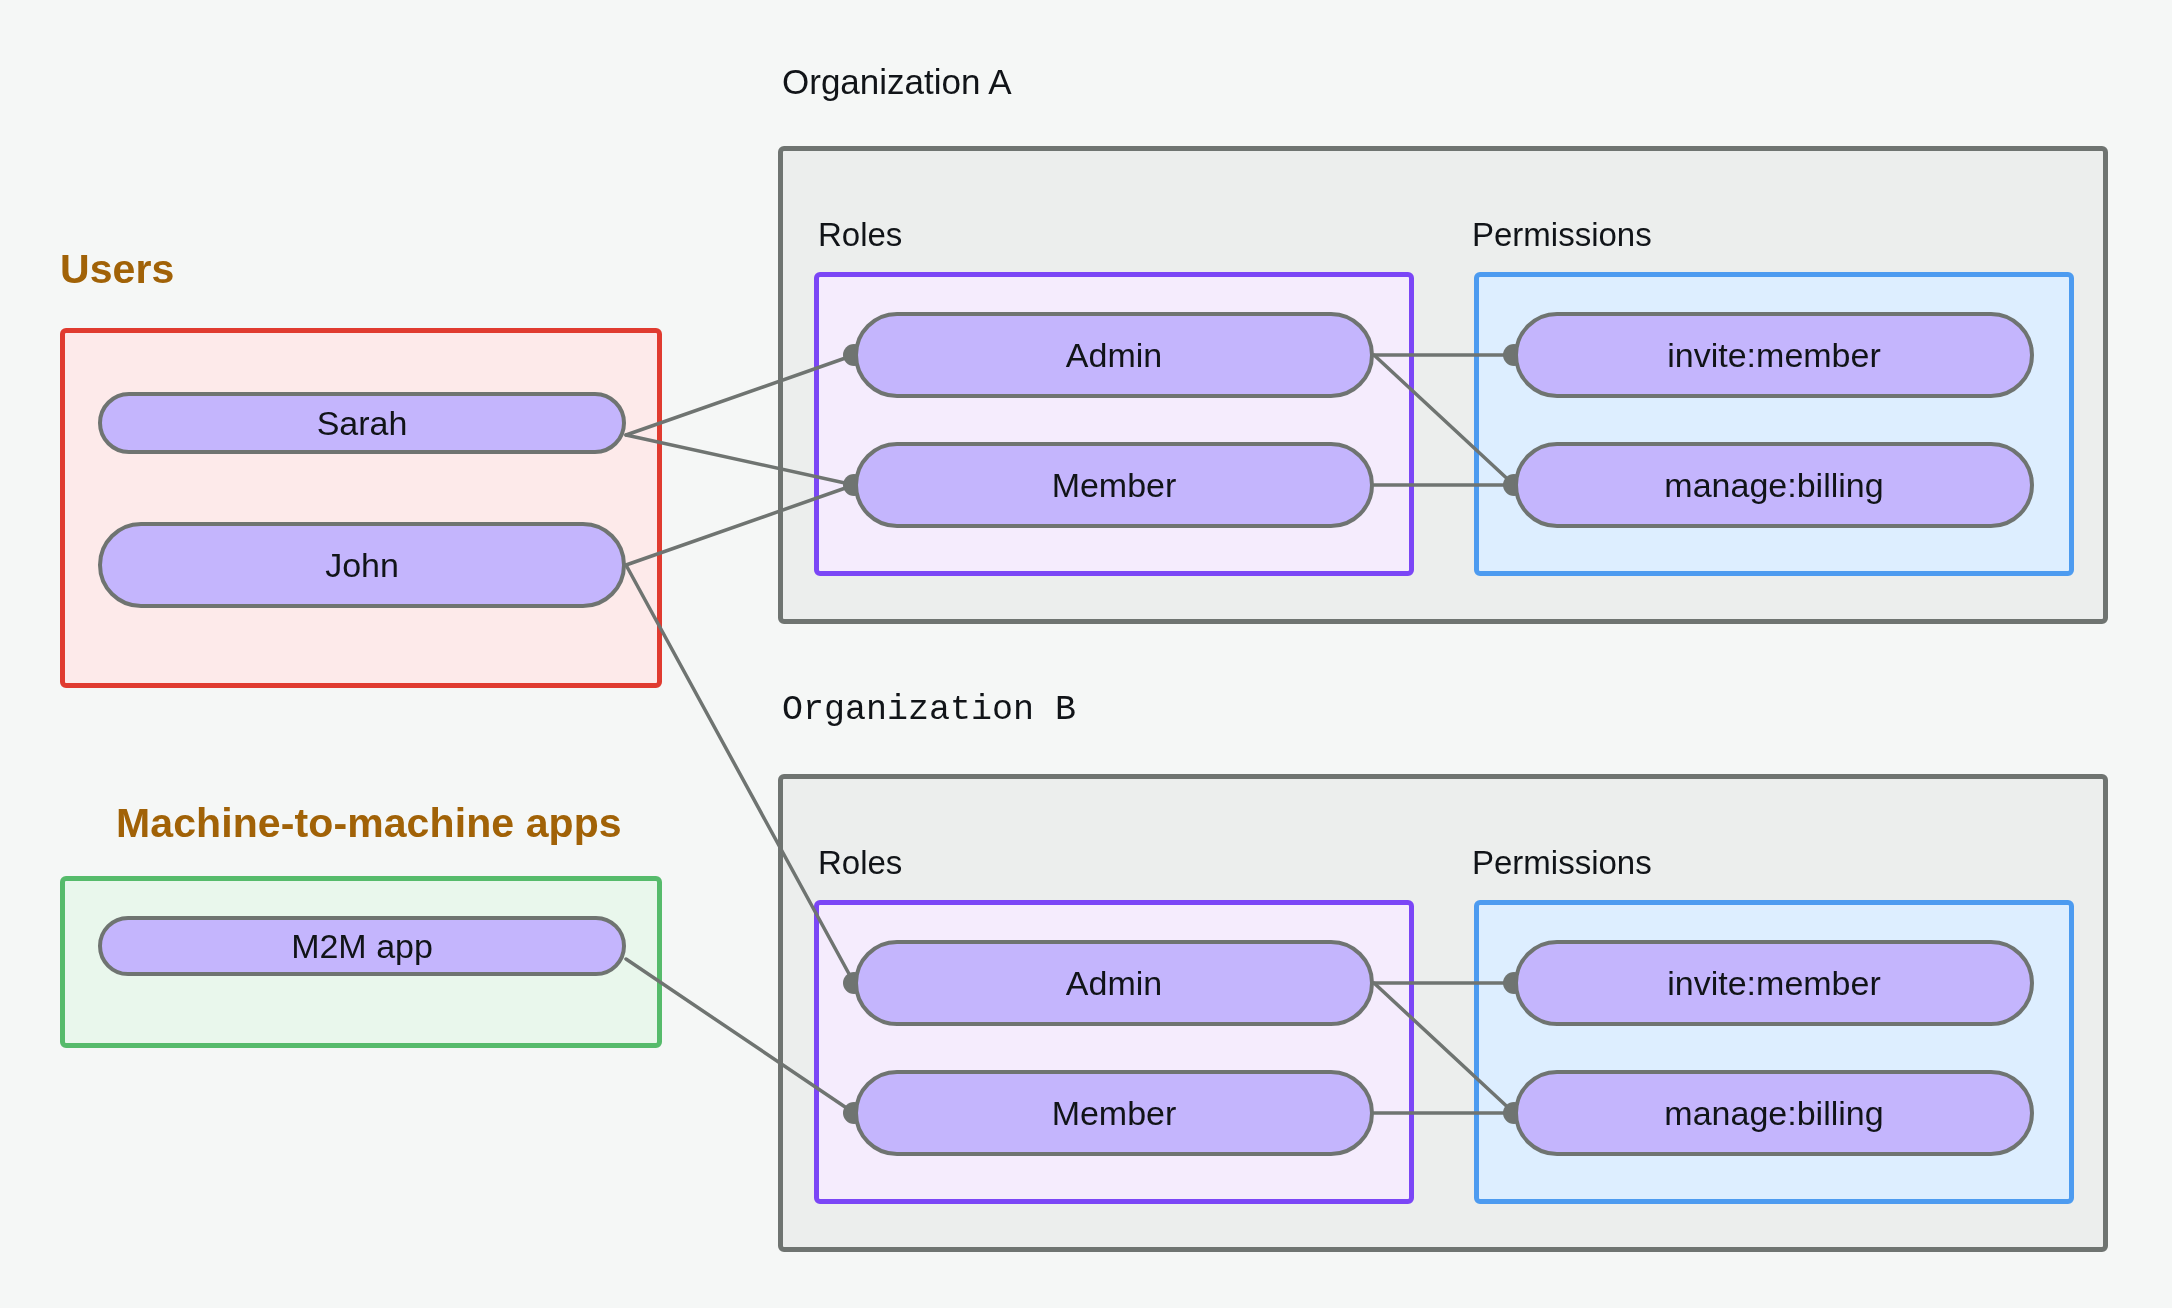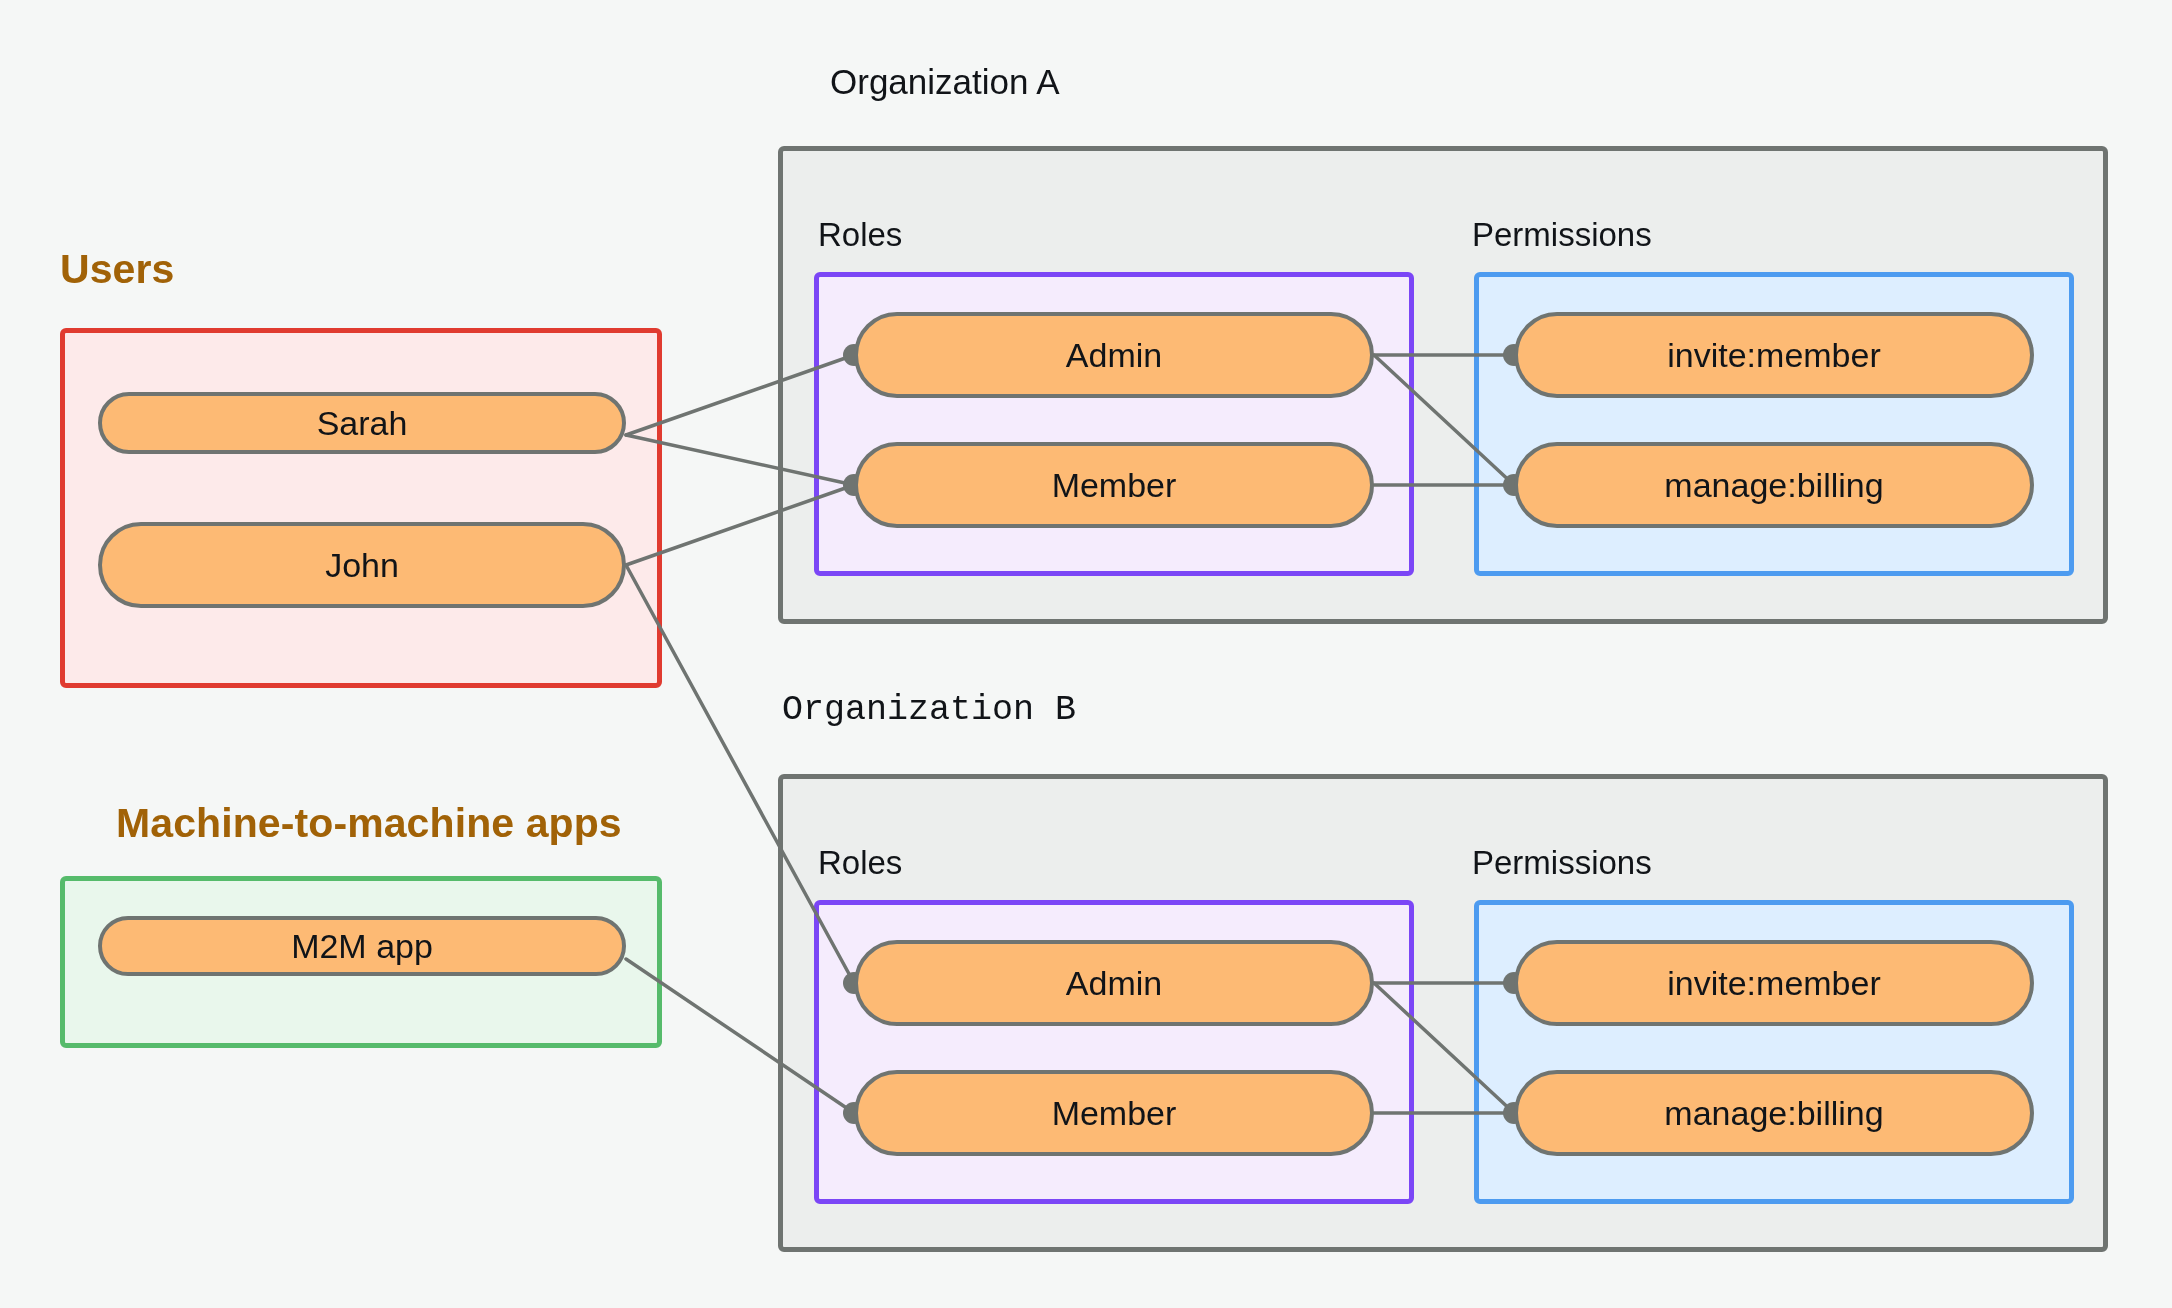--- a/index.html
+++ b/index.html
@@ -73,21 +73,21 @@
     z-index: 2;
   }
   .box.perms {
     background: #ddeeff;
     border: 5px solid #4d9bf0;
     z-index: 2;
   }
   .pill {
     position: absolute;
     box-sizing: border-box;
-    background: #fdba74;
+    background: #c4b5fd;
     border: 4px solid #6f7471;
     border-radius: 999px;
     display: flex;
     align-items: center;
     justify-content: center;
     font-size: 34px;
     color: #111418;
     z-index: 5;
     white-space: nowrap;
   }
@@ -99,21 +99,21 @@
 
   <div class="group-label" style="left:60px; top:246px;">Users</div>
   <div class="box users" style="left:60px; top:328px; width:602px; height:360px;"></div>
   <div class="pill" style="left:98px; top:392px; width:528px; height:62px;">Sarah</div>
   <div class="pill" style="left:98px; top:522px; width:528px; height:86px;">John</div>
 
   <div class="group-label" style="left:76px; top:800px;margin-left:40px;">Machine-to-machine apps</div>
   <div class="box m2m" style="left:60px; top:876px; width:602px; height:172px;"></div>
   <div class="pill" style="left:98px; top:916px; width:528px; height:60px;">M2M app</div>
 
-  <div class="org-title" style="left:782px; top:62px;margin-left:48px;">Organization A</div>
+  <div class="org-title" style="left:782px; top:62px;">Organization A</div>
   <div class="box org" style="left:778px; top:146px; width:1330px; height:478px;"></div>
   <div class="section-title" style="left:818px; top:190px;">Roles</div>
   <div class="section-title" style="left:1472px; top:190px;">Permissions</div>
 
   <div class="box roles" style="left:814px; top:272px; width:600px; height:304px;"></div>
   <div class="pill" style="left:854px; top:312px; width:520px; height:86px;">Admin</div>
   <div class="pill" style="left:854px; top:442px; width:520px; height:86px;">Member</div>
 
   <div class="box perms" style="left:1474px; top:272px; width:600px; height:304px;"></div>
   <div class="pill" style="left:1514px; top:312px; width:520px; height:86px;">invite:member</div>

